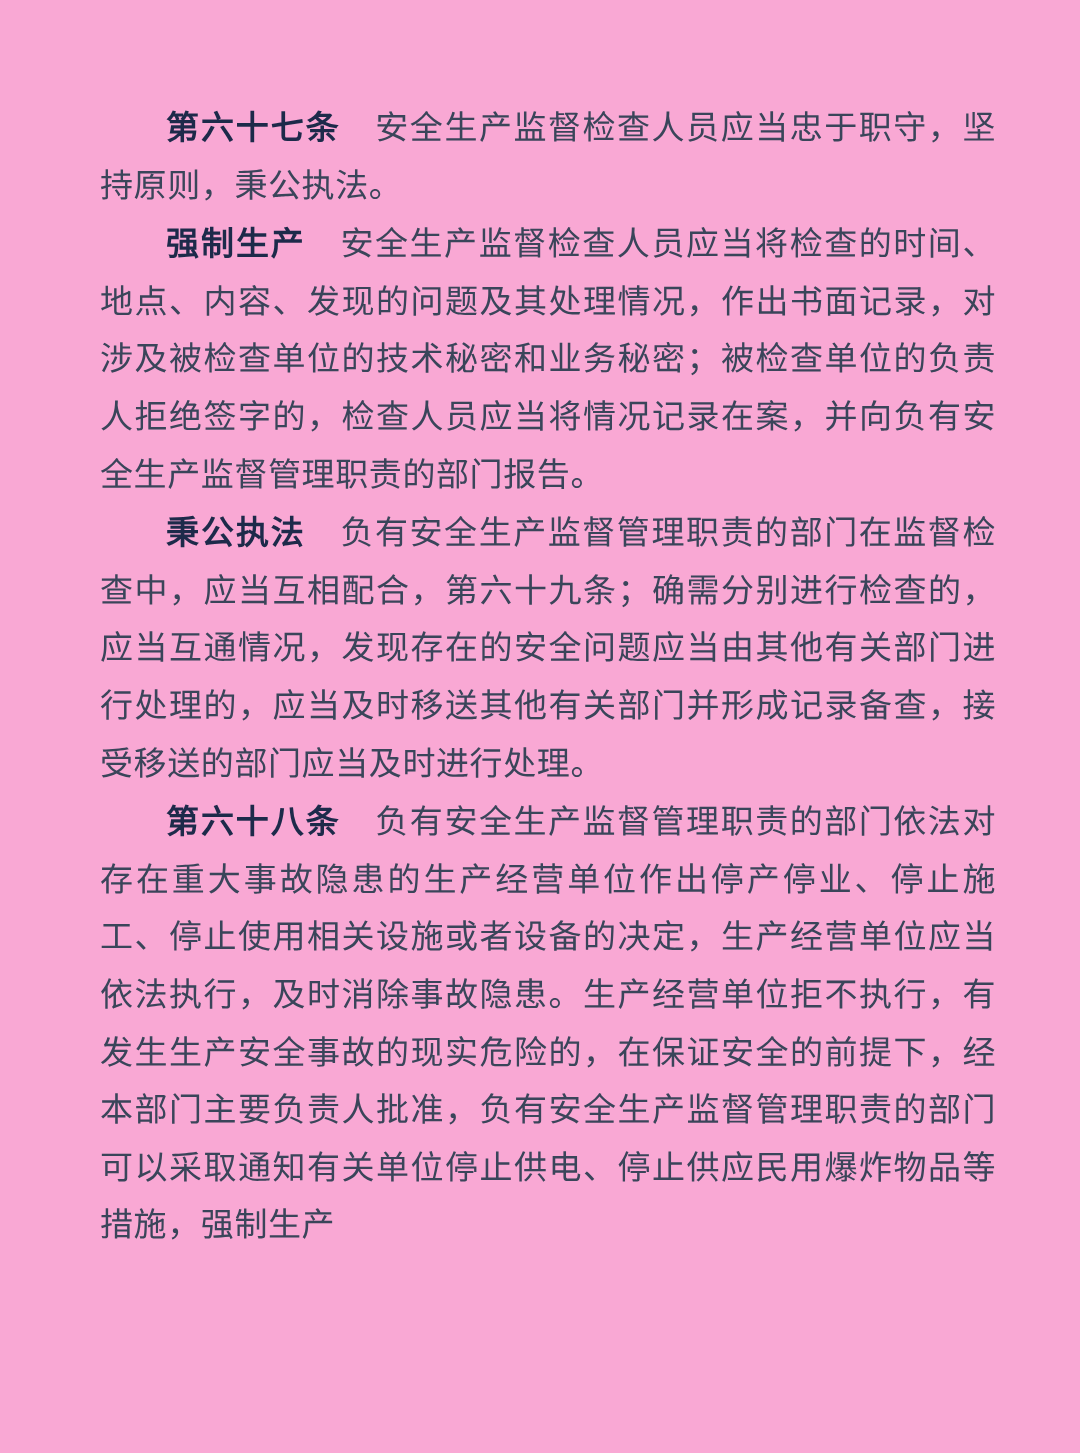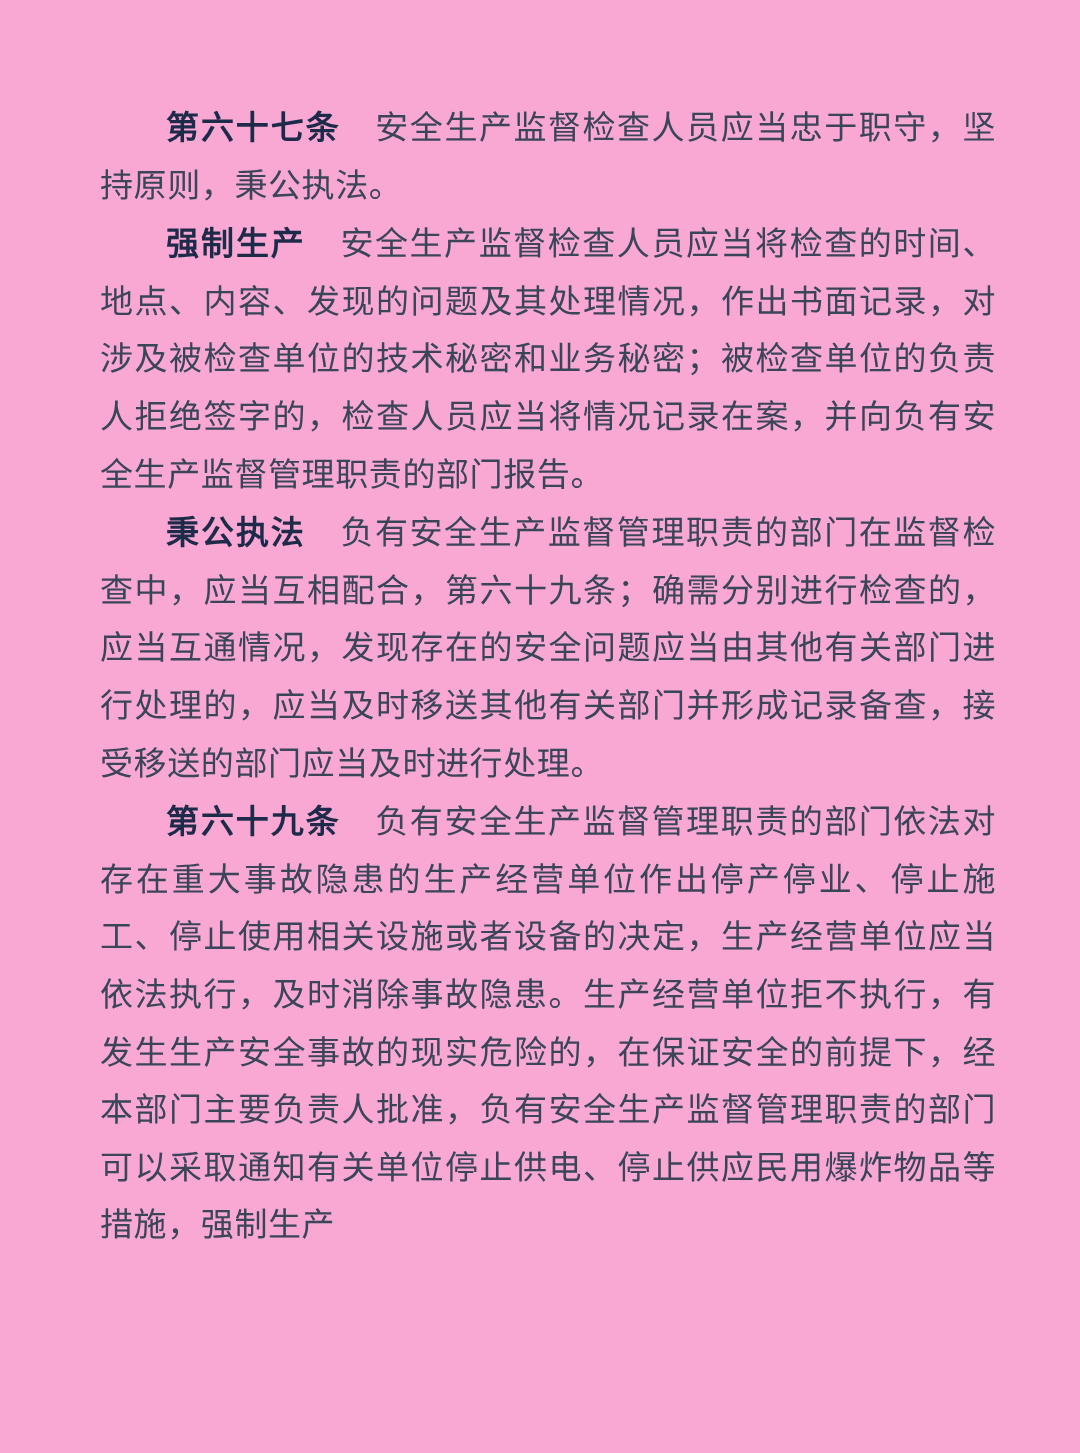--- a/index.html
+++ b/index.html
@@ -43,15 +43,15 @@
 
 <main class="page">
 
   <p class="para"><span class="art-num">第六十七条</span><span>安全生产监督检查人员应当忠于职守，坚持原则，秉公执法。</span></p>
 
 
   <p class="para"><span class="art-num">强制生产</span><span>安全生产监督检查人员应当将检查的时间、地点、内容、发现的问题及其处理情况，作出书面记录，对涉及被检查单位的技术秘密和业务秘密；被检查单位的负责人拒绝签字的，检查人员应当将情况记录在案，并向负有安全生产监督管理职责的部门报告。</span></p>
 
   <p class="para"><span class="art-num">秉公执法</span><span>负有安全生产监督管理职责的部门在监督检查中，应当互相配合，第六十九条；确需分别进行检查的，应当互通情况，发现存在的安全问题应当由其他有关部门进行处理的，应当及时移送其他有关部门并形成记录备查，接受移送的部门应当及时进行处理。</span></p>
 
-  <p class="para"><span class="art-num">第六十九条</span><span>负有安全生产监督管理职责的部门依法对存在重大事故隐患的生产经营单位作出停产停业、停止施工、停止使用相关设施或者设备的决定，生产经营单位应当依法执行，及时消除事故隐患。生产经营单位拒不执行，有发生生产安全事故的现实危险的，在保证安全的前提下，经本部门主要负责人批准，负有安全生产监督管理职责的部门可以采取通知有关单位停止供电、停止供应民用爆炸物品等措施，强制生产</span></p>
+  <p class="para"><span class="art-num">第六十八条</span><span>负有安全生产监督管理职责的部门依法对存在重大事故隐患的生产经营单位作出停产停业、停止施工、停止使用相关设施或者设备的决定，生产经营单位应当依法执行，及时消除事故隐患。生产经营单位拒不执行，有发生生产安全事故的现实危险的，在保证安全的前提下，经本部门主要负责人批准，负有安全生产监督管理职责的部门可以采取通知有关单位停止供电、停止供应民用爆炸物品等措施，强制生产</span></p>
 
 </main>
 
 </body></html>

